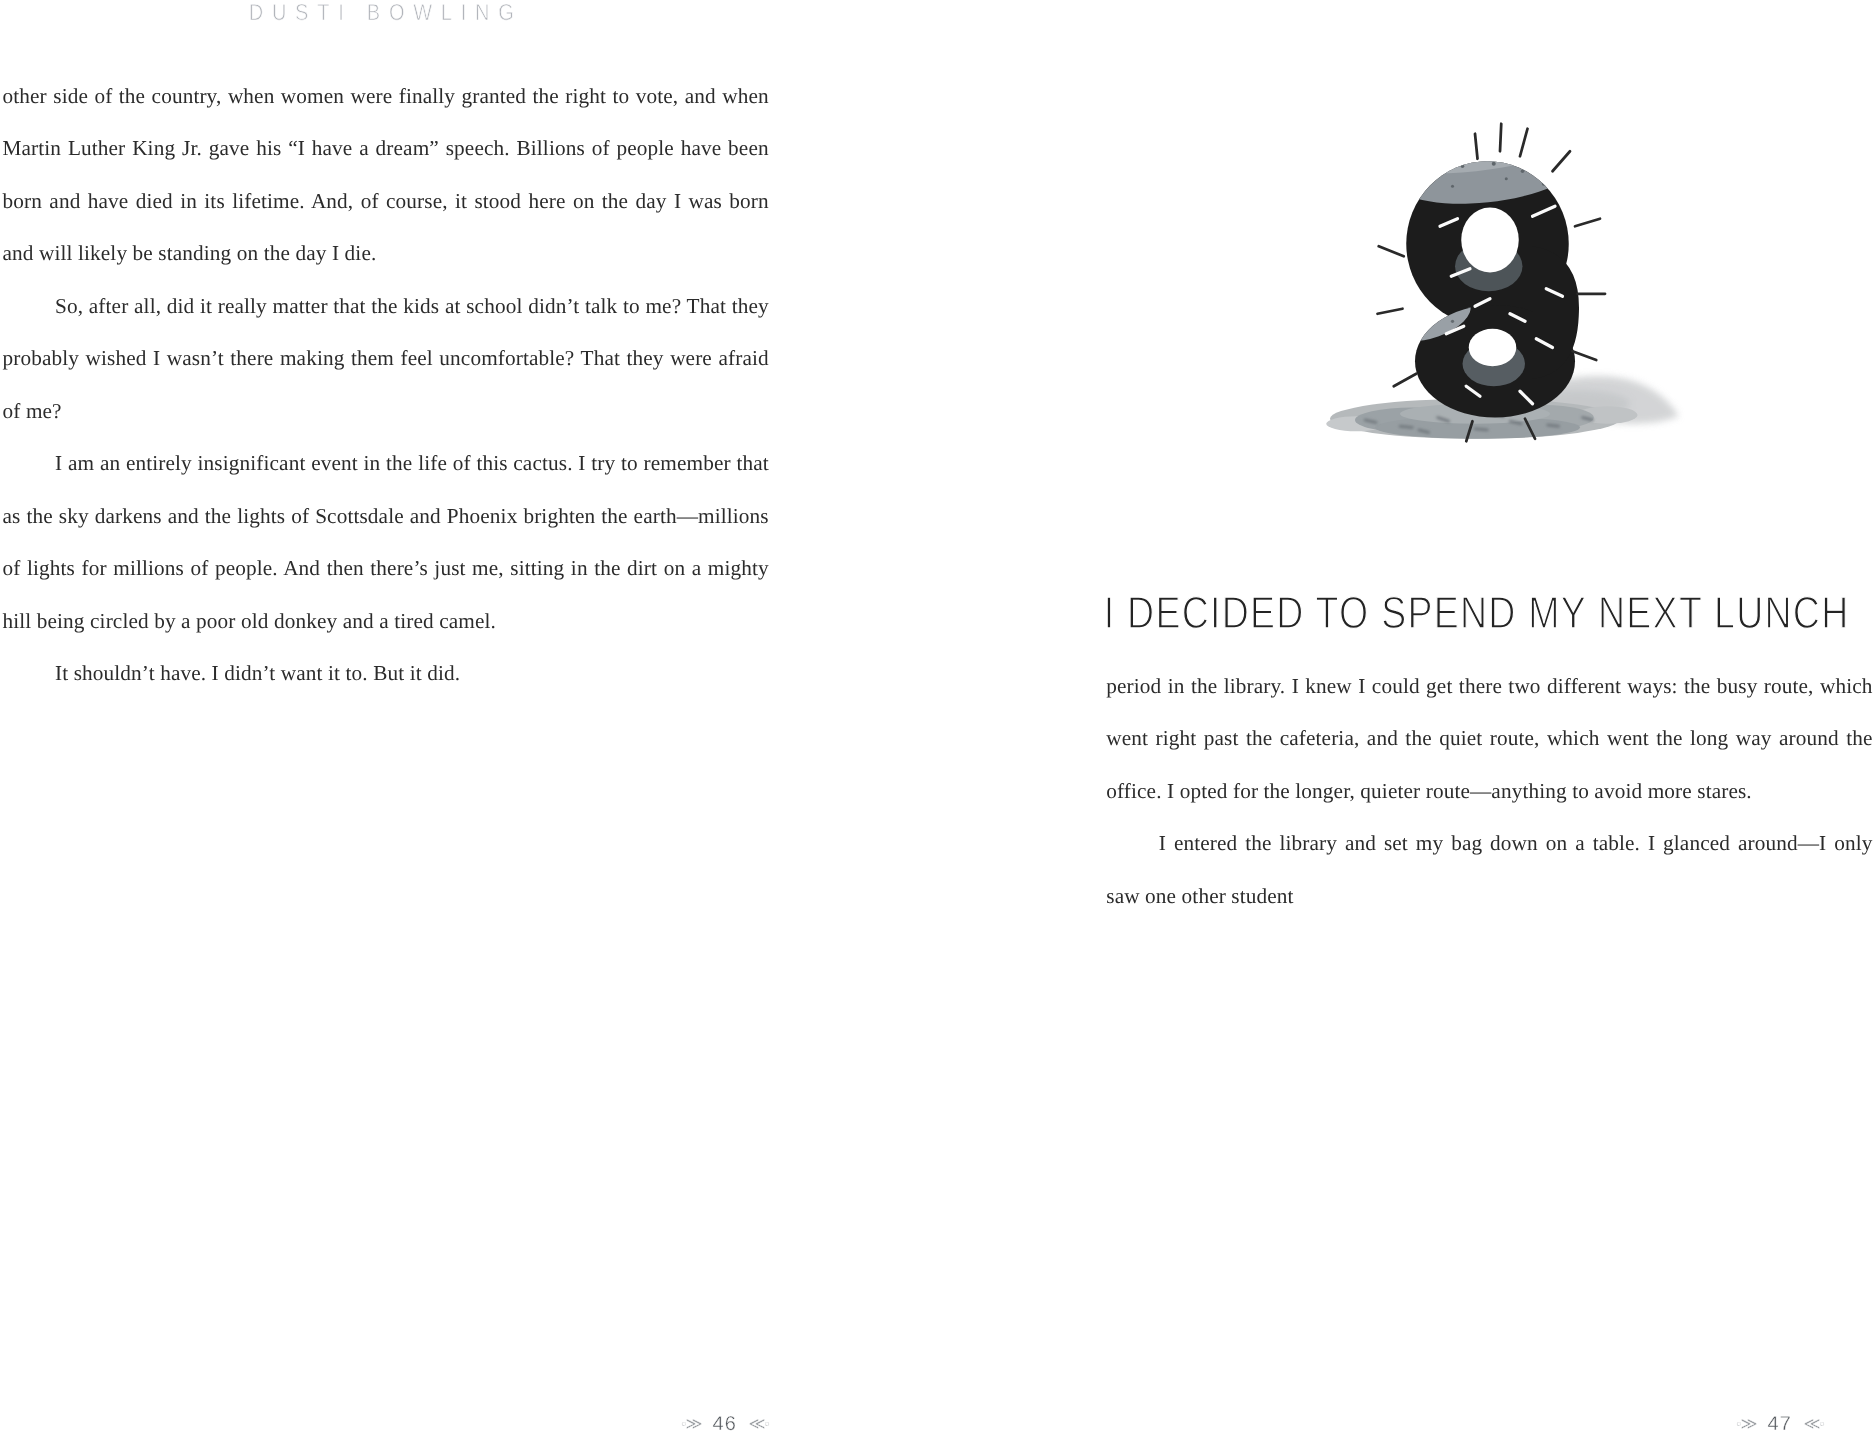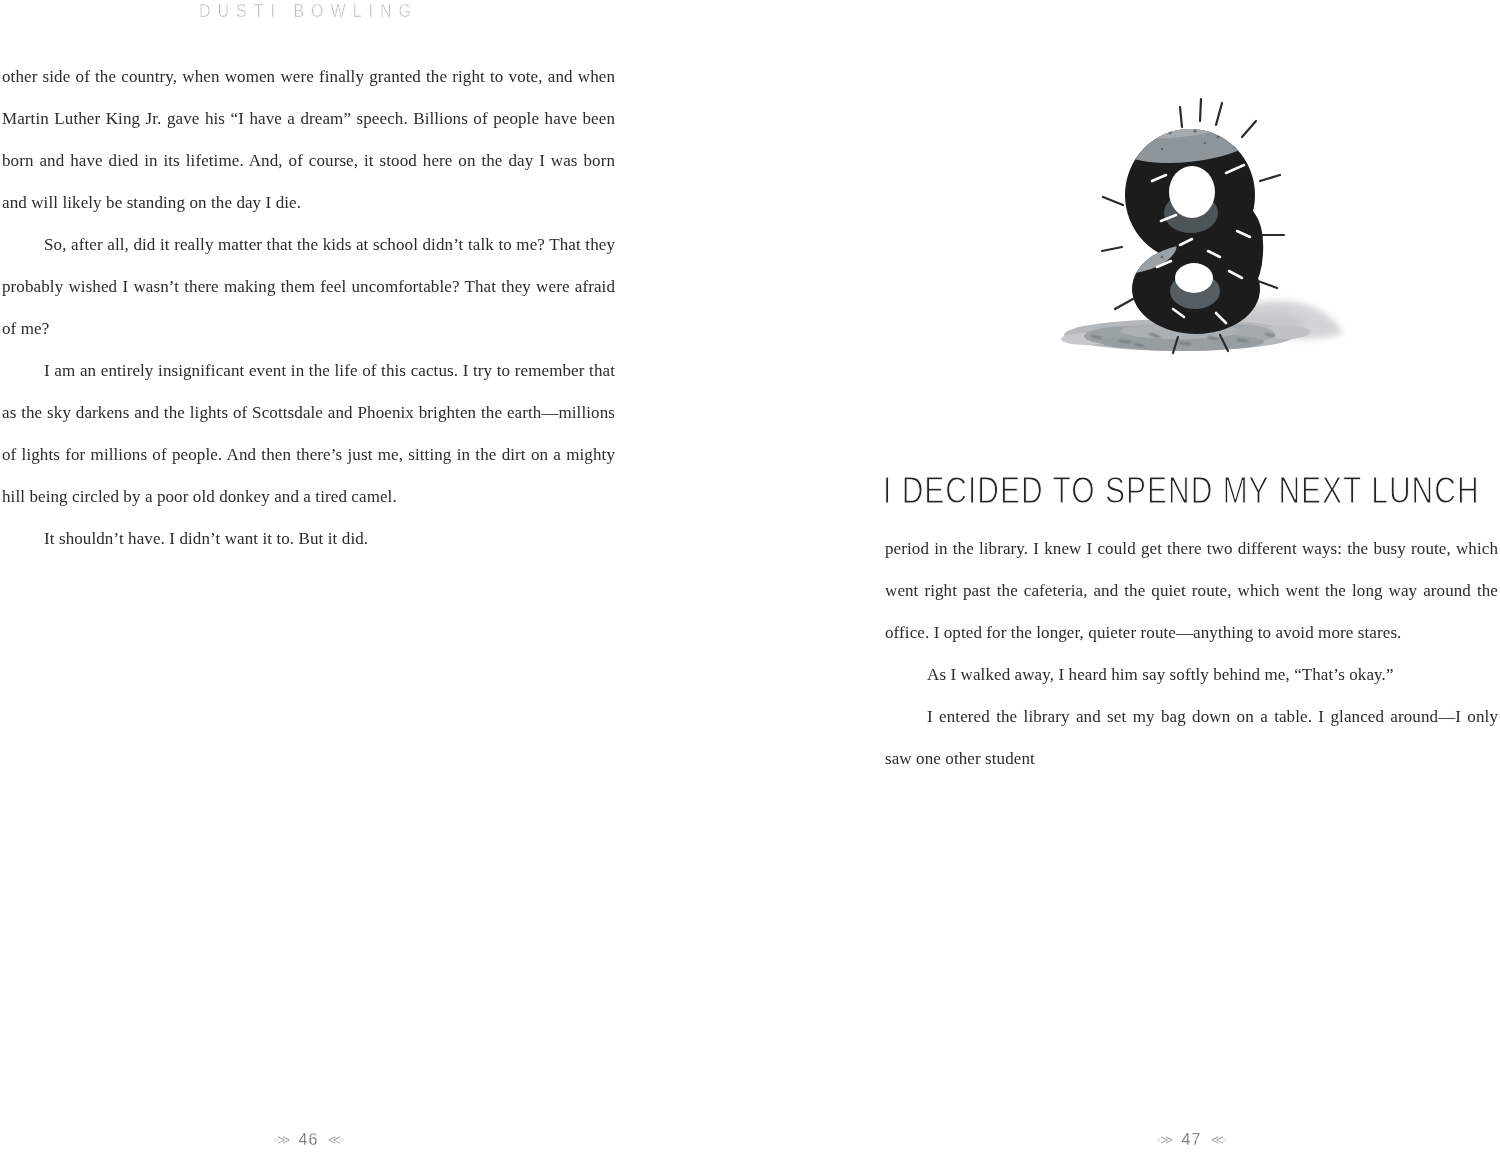--- a/index.html
+++ b/index.html
@@ -55,28 +55,28 @@
     -webkit-text-stroke: 0.9px #ffffff;
     transform: scaleY(1.2);
     transform-origin: left top;
   }
 
   
   .folio {
     position: absolute;
     top: 1131px;
     width: 613px;
-    text-align: center;
+    text-align: right;
     font-family: "Liberation Sans", sans-serif;
     font-size: 16px;
     color: #54585d;
     -webkit-text-stroke: 0.3px #ffffff;
   }
   .folio-left  { left: 2px; }
-  .folio-right { left: 885px; }
+  .folio-right { left: 846px; }
   .folio .orn {
     font-size: 13px;
     color: #888c91;
     letter-spacing: -1px;
     position: relative; top: -1px;
   }
   .folio .num { margin: 0 9px; letter-spacing: 1px; }
 
   
   .chapter-illustration {
@@ -203,19 +203,18 @@
         <path d="M148 252 L143 268"></path>
         <path d="M190 250 L198 266"></path>
     </g>
   </g>
 </svg>
 
 <div class="chapter-heading">I DECIDED TO SPEND MY NEXT LUNCH</div>
 
 <div class="body-text right-body">
   <p>period in the library. I knew I could get there two different ways: the busy route, which went right past the cafeteria, and the quiet route, which went the long way around the office. I opted for the longer, quieter route—anything to avoid more stares.</p>
-  <p class="indent">As I walked away, I heard him say softly behind me, “That’s okay.”</p>
   <p class="indent">I entered the library and set my bag down on a table. I glanced around—I only saw one other student</p>
 </div>
 
 <div class="folio folio-right">
   <span class="orn">◦≫</span><span class="num">47</span><span class="orn">≪◦</span>
 </div>
 
 </body></html>

